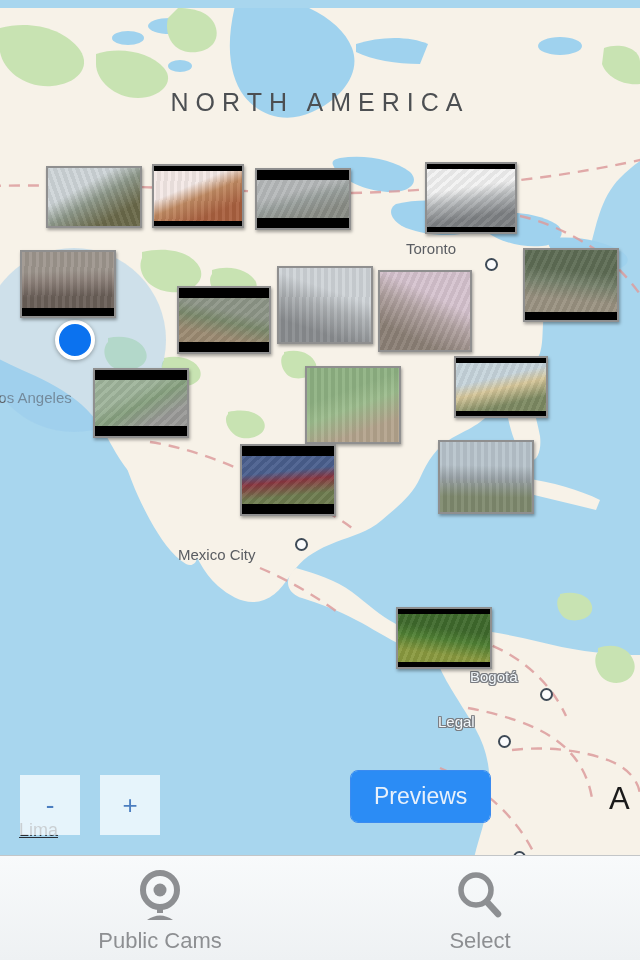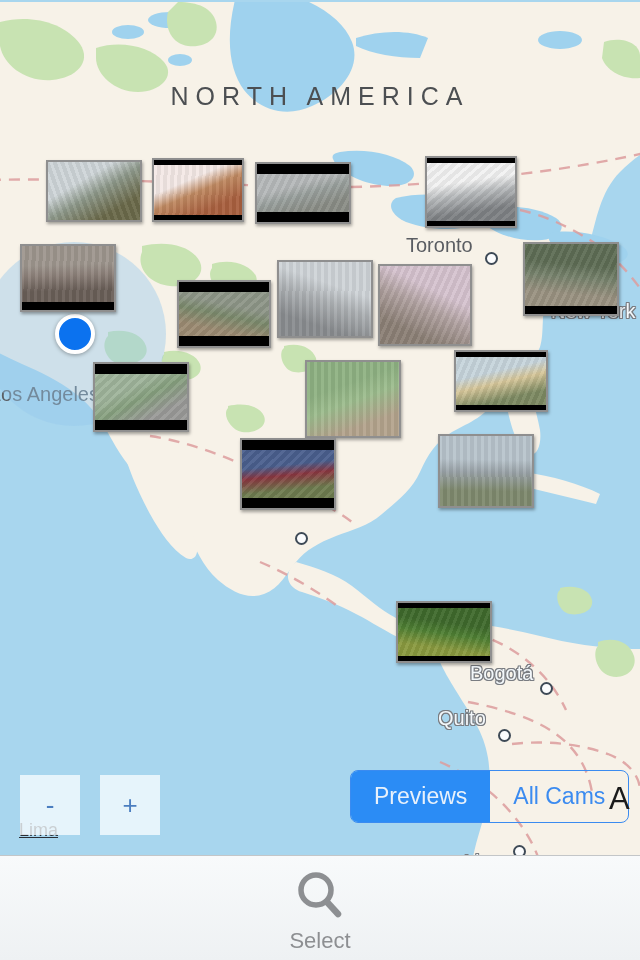--- a/index.html
+++ b/index.html
@@ -6,39 +6,39 @@
   html,body { width:640px; height:960px; overflow:hidden; }
   body {
     font-family:"Liberation Sans", sans-serif;
     background:#a8d6ee;
     -webkit-font-smoothing:antialiased;
   }
   #app { position:relative; width:640px; height:960px; overflow:hidden; }
 
   
   #map-canvas {
-    position:absolute; left:0; top:2px; width:640px; height:933px;
+    position:absolute; left:0; top:8px; width:640px; height:933px;
     background:#a8d6ee;
     overflow:hidden;
   }
   #map-svg { position:absolute; left:0; top:0; width:640px; height:855px; }
 
   
   .map-label {
     position:absolute;
     color:#55585c;
     font-family:"Liberation Sans", sans-serif;
     white-space:nowrap;
     pointer-events:none;
   }
   .continent-label {
     font-size:25px; letter-spacing:7px; color:#4c4f52; font-weight:400;
     text-align:center;
   }
-  .city-label { font-size:20px; color:#5a5d62;text-align:center; }
+  .city-label { font-size:15px; color:#5a5d62;text-align:center; }
   .city-label.on-water {
     color:#f3f8fb;
     text-shadow:-1px 0 #7a7d82, 0 1px #7a7d82, 1px 0 #7a7d82, 0 -1px #7a7d82,
                 -1px -1px #7a7d82, 1px 1px #7a7d82, 1px -1px #7a7d82, -1px 1px #7a7d82;
   }
   .city-dot {
     position:absolute;
     width:13px; height:13px; border-radius:50%;
     background:#fbfcfd; border:2.5px solid #3e4a56;
   }
@@ -260,26 +260,27 @@
 
     <div class="map-label continent-label" style="left:0px; top:80px; width:640px;">NORTH AMERICA</div>
 
     <div class="map-label city-label" style="left:406px; top:232px;">Toronto</div>
     <div class="city-dot" style="left:485px; top:250px;"></div>
 
     <div class="map-label city-label on-water" style="left:551px; top:298px;">New York</div>
 
     <div class="map-label city-label" style="left:-10px; top:381px;">Los Angeles</div>
 
+    <div class="map-label city-label" style="left:178px; top:538px;">Mexico City</div>
     <div class="city-dot" style="left:295px; top:530px;"></div>
 
     <div class="map-label city-label on-water" style="left:470px; top:660px;">Bogotá</div>
     <div class="city-dot" style="left:540px; top:680px;"></div>
 
-    <div class="map-label city-label on-water" style="left:438px; top:705px;">Quito</div>
+    <div class="map-label city-label on-water" style="left:438px; top:705px;">Legal</div>
     <div class="city-dot" style="left:498px; top:727px;"></div>
 
     <div class="map-label city-label on-water" style="left:464px; top:849px;">Lima</div>
     <div class="city-dot" style="left:513px; top:843px;"></div>
 
     <div id="accuracy-ring"></div>
     <div id="user-dot"></div>
 
     <div id="cam-layer">
         <div class="cam-thumb" style="left: 46px; top: 158px; width: 96px; height: 62px;">
@@ -394,26 +395,36 @@
 
   </div>
 
   <div id="legal-link">Lima</div>
 
   <div class="zoom-btn" id="zoom-out">-</div>
   <div class="zoom-btn" id="zoom-in">+</div>
 
   <div id="segmented">
     <div class="seg selected">Previews</div>
-    <div class="seg unselected">All Cams</div>
   </div>
   <div id="overflow-letter">A</div>
 
   <div id="tabbar">
 
+    <div class="tab">
+      <div class="tab-icon">
+        <svg width="56" height="56" viewBox="0 0 56 56">
+          <circle cx="28" cy="22" r="17" fill="none" stroke="#8d8f92" stroke-width="6"></circle>
+          <circle cx="28" cy="22" r="6.5" fill="#8d8f92"></circle>
+          <rect x="25" y="38" width="6" height="7" fill="#8d8f92"></rect>
+          <path d="M15 52 q13 -9 26 0 z" fill="#8d8f92"></path>
+        </svg>
+      </div>
+      <div class="tab-label">Public Cams</div>
+    </div>
 
     <div class="tab">
       <div class="tab-icon">
         <svg width="56" height="56" viewBox="0 0 56 56">
           <circle cx="24" cy="22" r="15" fill="none" stroke="#8d8f92" stroke-width="5.5"></circle>
           <line x1="35" y1="34" x2="46" y2="46" stroke="#8d8f92" stroke-width="6.5" stroke-linecap="round"></line>
         </svg>
       </div>
       <div class="tab-label">Select</div>
     </div>

